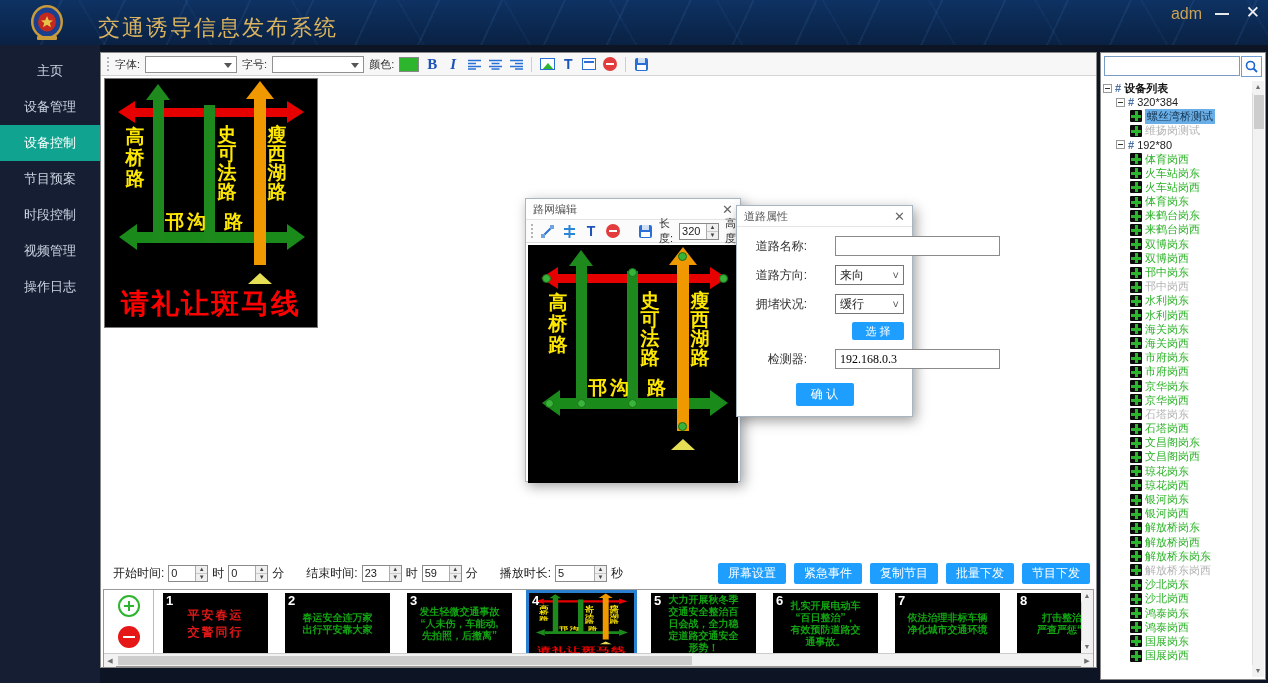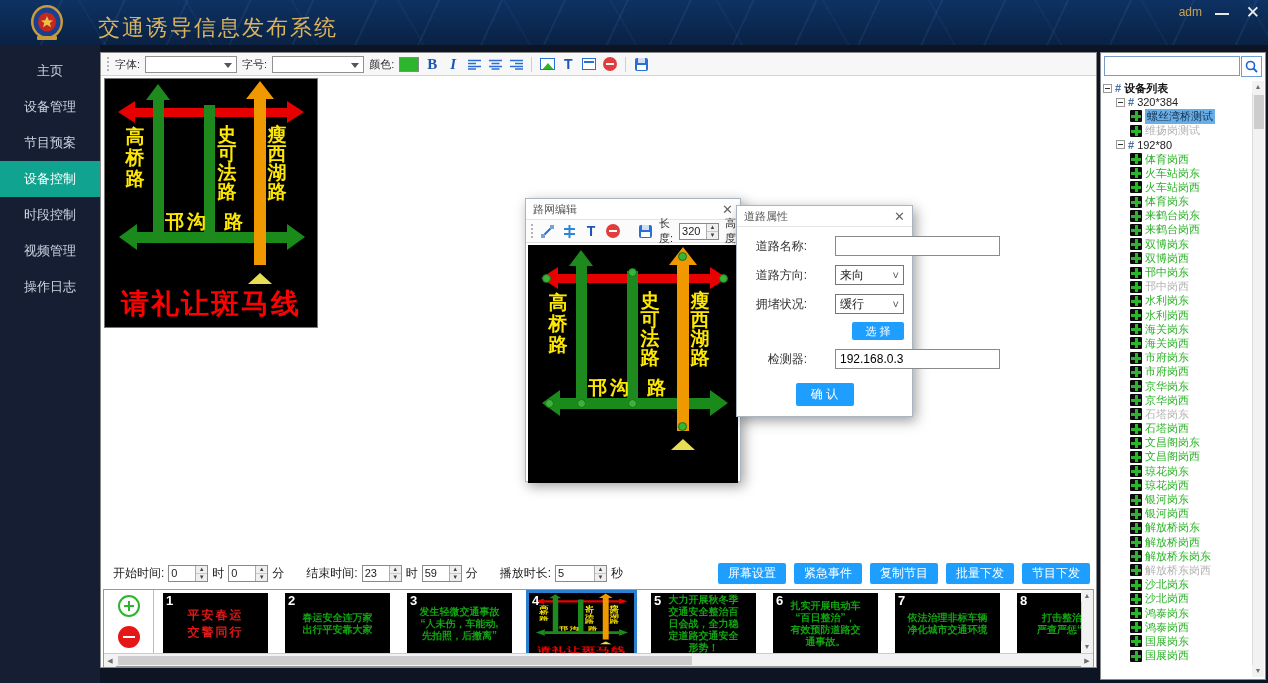--- a/index.html
+++ b/index.html
@@ -12,21 +12,21 @@
   .app-header { position:absolute; left:0; top:0; width:1268px; height:45px;
     background:linear-gradient(180deg,#0e3263 0%,#0b2850 60%,#0a2143 100%); overflow:hidden; }
   .app-header::after { content:""; position:absolute; inset:0;
     background:
       repeating-linear-gradient(115deg, transparent 0 55px, rgba(90,150,220,.10) 55px 57px),
       repeating-linear-gradient(60deg, transparent 0 90px, rgba(60,120,200,.08) 90px 92px);
     pointer-events:none; }
   .badge { position:absolute; left:28px; top:3px; z-index:2; }
   .app-title { position:absolute; left:66px; top:13px; z-index:2; color:#d9b35f; font-size:22px;
     font-weight:400; letter-spacing:2px;margin-left:32px; }
-  .hdr-user { position:absolute; right:66px; top:5px; z-index:2; color:#c9a255; font-size:12px; }
+  .hdr-user { position:absolute; right:66px; top:5px; z-index:2; color:#c9a255; font-size:16px; }
   .win-min { position:absolute; right:38px; top:8px; z-index:3; width:16px; height:12px; cursor:pointer; }
   .win-min::after { content:""; position:absolute; left:1px; top:5px; width:14px; height:2px; background:#e8e8e8; }
   .win-close { position:absolute; right:8px; top:2px; z-index:3; color:#f0f0f0; font-size:17px; cursor:pointer; }
   
   .side-nav { position:absolute; left:0; top:45px; width:100px; height:638px; background:#151e33; padding-top:8px; }
   .nav-item { height:36px; line-height:36px; text-align:center; color:#ccd4e2; font-size:13px; cursor:pointer; }
   .nav-item.active { background:#0fa390; color:#fff; }
   
   .main-panel { position:absolute; left:100px; top:52px; width:997px; height:616px;
     background:#fff; border:1px solid #8a8a8a; }
@@ -94,21 +94,21 @@
   .spin { display:inline-flex; border:1px solid #8a8a8a; height:17px; background:#fff; }
   .spin .val { width:26px; font-size:11px; padding:1px 2px 0; color:#222; }
   .spin .arrows { width:12px; border-left:1px solid #adadad; display:flex; flex-direction:column; }
   .spin .arrows span { flex:1; font-size:6px; line-height:7px; text-align:center; color:#444; background:#efefef; cursor:pointer; }
   .spin .arrows span:first-child { border-bottom:1px solid #c9c9c9; }
   .editor-map-wrap { margin:2px; }
   .props-dlg { left:736px; top:205px; width:177px; height:212px; }
   .p-row { display:flex; align-items:center; margin:9px 8px 0;gap:24px; }
   .p-lbl { width:62px; text-align:right; font-size:12px; color:#333; margin-right:4px; flex:none; }
   .p-input { flex:1; height:20px; border:1px solid #8a8a8a; background:#fff; font-size:12px; padding:0 4px;
-    font-family:Liberation Sans, sans-serif; }
+    font-family:Liberation Serif, serif; }
   .p-select { flex:1; height:20px; border:1px solid #767676; background:#fff; position:relative; font-size:12px;
     line-height:19px; padding-left:4px; }
   .p-select::after { content:"˅"; position:absolute; right:4px; top:0; color:#555; font-size:11px; }
   .btn-blue { background:#1e9fff; color:#fff; border:none; border-radius:2px; font-size:12px; cursor:pointer;
     font-family:"Liberation Sans","DejaVu Sans",sans-serif; }
   .p-select-btn { display:block; margin:8px 8px 0 auto; width:52px; height:18px; font-size:11px; }
   .p-confirm { display:block; margin:14px auto 0; width:58px; height:23px;text-align:center; }
   
   .playback-bar { position:absolute; left:0; right:0; top:506px; height:28px; display:flex; align-items:center;
     padding:0 6px 0 8px; background:#fff; }
@@ -179,22 +179,22 @@
   </svg>
   <div class="app-title">交通诱导信息发布系统</div>
   <div class="hdr-user">adm</div>
   <div class="win-min"></div>
   <div class="win-close">✕</div>
 </div>
 
 <div class="side-nav" id="nav">
     <div class="nav-item">主页</div>
     <div class="nav-item">设备管理</div>
+    <div class="nav-item active">设备控制</div>
     <div class="nav-item">节目预案</div>
-    <div class="nav-item active">设备控制</div>
     <div class="nav-item">时段控制</div>
     <div class="nav-item">视频管理</div>
     <div class="nav-item">操作日志</div>
   </div>
 
 <div class="main-panel">
 
   <div class="fmt-toolbar">
     <span class="grip"></span>
     <span class="tb-label">字体:</span>

